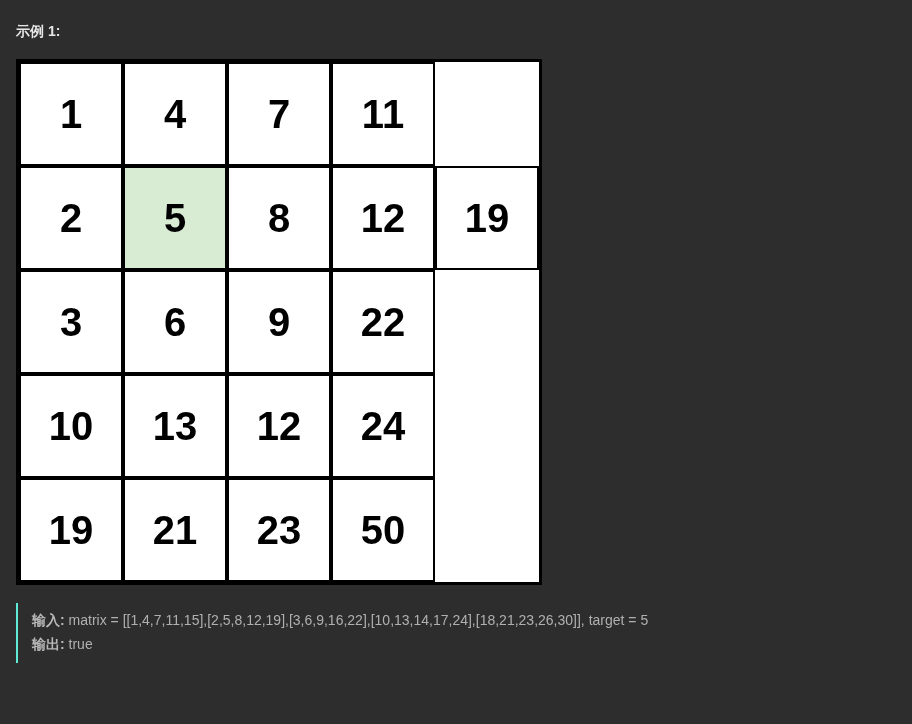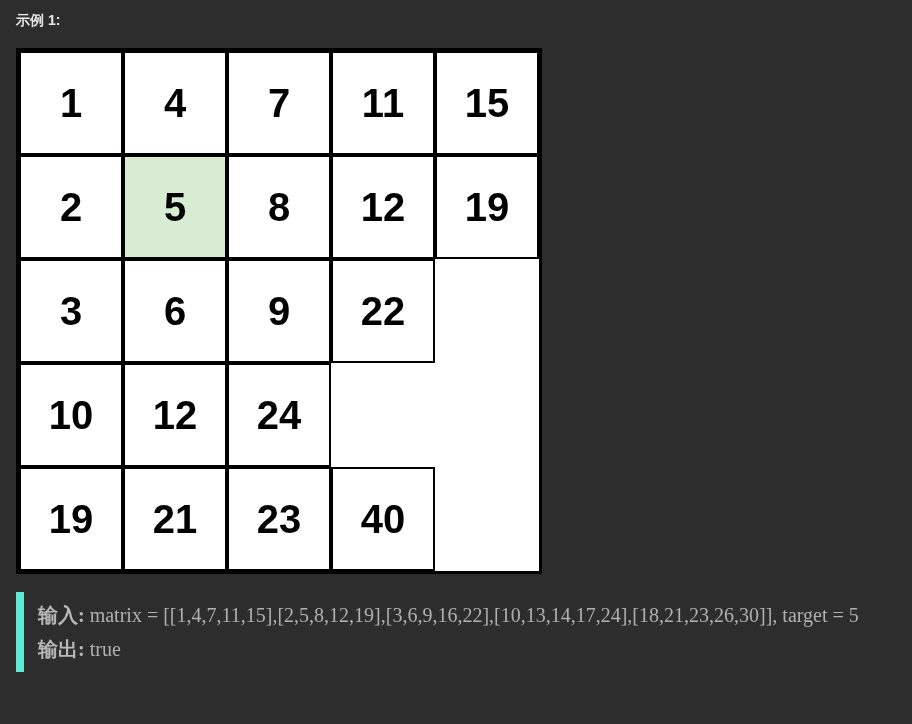--- a/index.html
+++ b/index.html
@@ -11,20 +11,21 @@
       background-color: #2d2d2d;
       font-family: -apple-system, BlinkMacSystemFont, "Segoe UI", Helvetica, Arial, sans-serif;
       padding: 12px 16px;
       color: #e8e8e8;
     }
     .example-title {
       font-size: 14px;
       font-weight: bold;
       color: #e8e8e8;
       margin-bottom: 18px;
+      margin-top: 11px;
     }
     .matrix-container {
       display: inline-block;
       background-color: #ffffff;
       border: 3px solid #000000;
     }
     .matrix-row {
       display: flex;
     }
     .matrix-cell {
@@ -37,24 +38,24 @@
       font-weight: 700;
       color: #000000;
       background-color: #ffffff;
       border: 2px solid #000000;
     }
     .matrix-cell.highlighted {
       background-color: #d7ecd3;
     }
     .code-block {
       margin-top: 18px;
-      border-left: 8px solid #5eead4;
+      border-left: 2px solid #5eead4;
       padding: 6px 0 6px 14px;
-      font-family: Liberation Serif, serif;
-      font-size: 20px;
+      font-family: Liberation Sans, sans-serif;
+      font-size: 14px;
       line-height: 1.7;
       color: #b0b0b0;
     }
     .code-label {
       font-weight: bold;
       color: #b8b8b8;
     }
     .code-text {
       color: #b0b0b0;
     }
@@ -69,45 +70,45 @@
 
 
 <div class="example-title">示例 1:</div>
 
 <div class="matrix-container">
   <div class="matrix-row">
     <div class="matrix-cell">1</div>
     <div class="matrix-cell">4</div>
     <div class="matrix-cell">7</div>
     <div class="matrix-cell">11</div>
-    <div class="matrix-cell">15</div>
   </div>
   <div class="matrix-row">
     <div class="matrix-cell">2</div>
     <div class="matrix-cell highlighted">5</div>
     <div class="matrix-cell">8</div>
     <div class="matrix-cell">12</div>
     <div class="matrix-cell">19</div>
   </div>
   <div class="matrix-row">
     <div class="matrix-cell">3</div>
     <div class="matrix-cell">6</div>
     <div class="matrix-cell">9</div>
     <div class="matrix-cell">22</div>
   </div>
   <div class="matrix-row">
     <div class="matrix-cell">10</div>
+    <div class="matrix-cell">13</div>
     <div class="matrix-cell">12</div>
     <div class="matrix-cell">24</div>
   </div>
   <div class="matrix-row">
     <div class="matrix-cell">19</div>
     <div class="matrix-cell">21</div>
     <div class="matrix-cell">23</div>
-    <div class="matrix-cell">40</div>
+    <div class="matrix-cell">50</div>
   </div>
 </div>
 
 <div class="code-block">
   <div class="code-line"><span class="code-label">输入:</span><span class="code-text"> matrix = [[1,4,7,11,15],[2,5,8,12,19],[3,6,9,16,22],[10,13,14,17,24],[18,21,23,26,30]], target = 5</span></div>
   <div class="code-line"><span class="code-label">输出:</span><span class="code-text"> true</span></div>
 </div>
 
 
 

